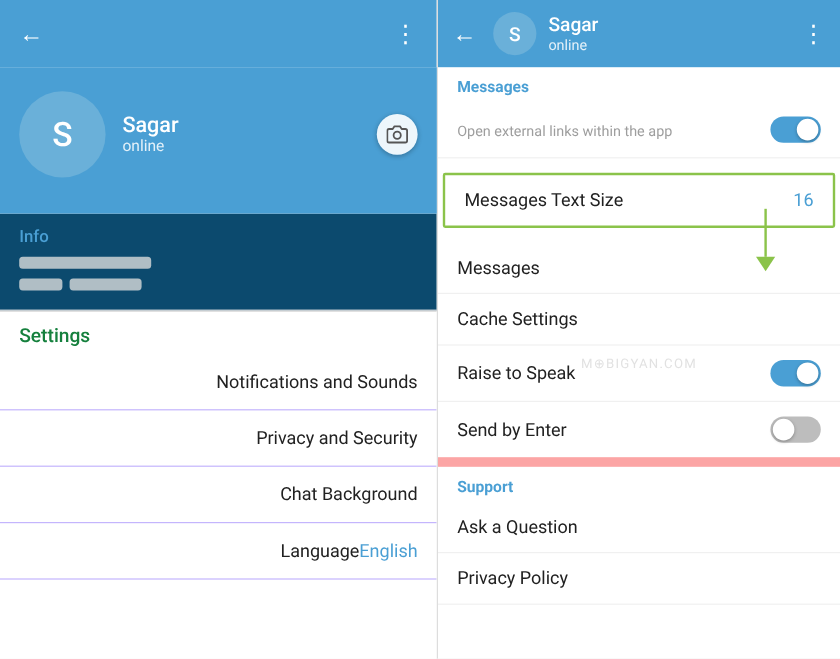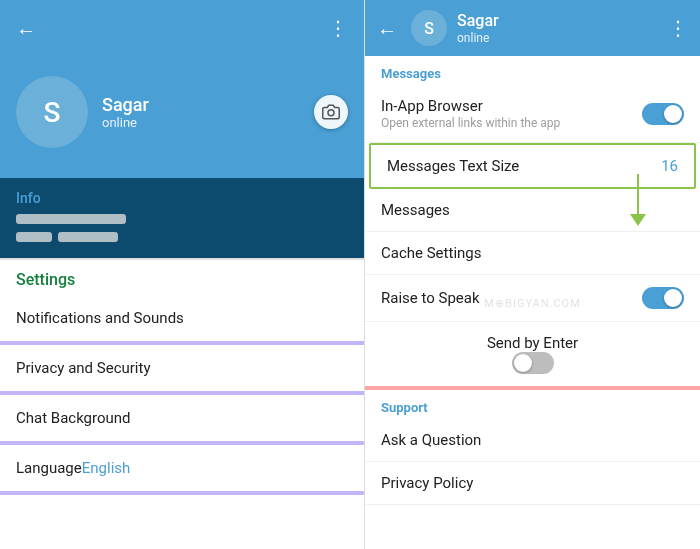--- a/index.html
+++ b/index.html
@@ -142,26 +142,26 @@
 
     .settings-label {
       color: #15803d;
       font-size: 16px;
       font-weight: 500;
       padding: 10px 16px 6px;
     }
 
     .settings-item {
       padding: 14px 16px;
-      border-bottom: 4px solid #c4b5fd;
+      border-bottom: 1px solid #c4b5fd;
       font-size: 15px;
       color: #212121;
       display: flex;
       align-items: center;
-      justify-content: flex-start;
+      justify-content: flex-end;
       cursor: pointer;
     }
 
     .settings-item-value {
       color: #4a9fd4;
       font-size: 15px;
     }
 
     
     .right-panel {
@@ -286,21 +286,21 @@
       top: 2px;
       box-shadow: 0 1px 3px rgba(0,0,0,0.3);
     }
 
     .toggle.on .toggle-knob { right: 2px; }
     .toggle.off .toggle-knob { left: 2px; }
 
     
     .highlighted-item {
       border: 2.5px solid #8bc34a;
-      margin: 0 4px;
+      margin: 12px 4px;
       border-radius: 2px;
     }
 
     
     .arrow-container {
       position: absolute;
       right: 54px;
       top: 118px;
       display: flex;
       flex-direction: column;
@@ -401,21 +401,20 @@
     </div>
     <span class="right-header-menu">⋮</span>
   </div>
 
   <div class="right-content">
 
     <div class="section-label-right">Messages</div>
 
     <div class="right-item">
       <div class="right-item-left">
-        <span class="right-item-title">In-App Browser</span>
         <span class="right-item-subtitle">Open external links within the app</span>
       </div>
       <div class="toggle on">
         <div class="toggle-knob"></div>
       </div>
     </div>
 
     <div class="right-item highlighted-item">
       <span class="right-item-title">Messages Text Size</span>
       <span class="right-item-value">16</span>
@@ -434,21 +433,21 @@
       <span class="right-item-title">Cache Settings</span>
     </div>
 
     <div class="right-item">
       <span class="right-item-title">Raise to Speak</span>
       <div class="toggle on">
         <div class="toggle-knob"></div>
       </div>
     </div>
 
-    <div class="right-item" style="border-bottom: 4px solid #fca5a5; flex-direction: column;">
+    <div class="right-item" style="border-bottom: 8px solid #fca5a5;">
       <span class="right-item-title">Send by Enter</span>
       <div class="toggle off">
         <div class="toggle-knob"></div>
       </div>
     </div>
 
     <div class="section-label-right">Support</div>
 
     <div class="right-item">
       <span class="right-item-title">Ask a Question</span>

